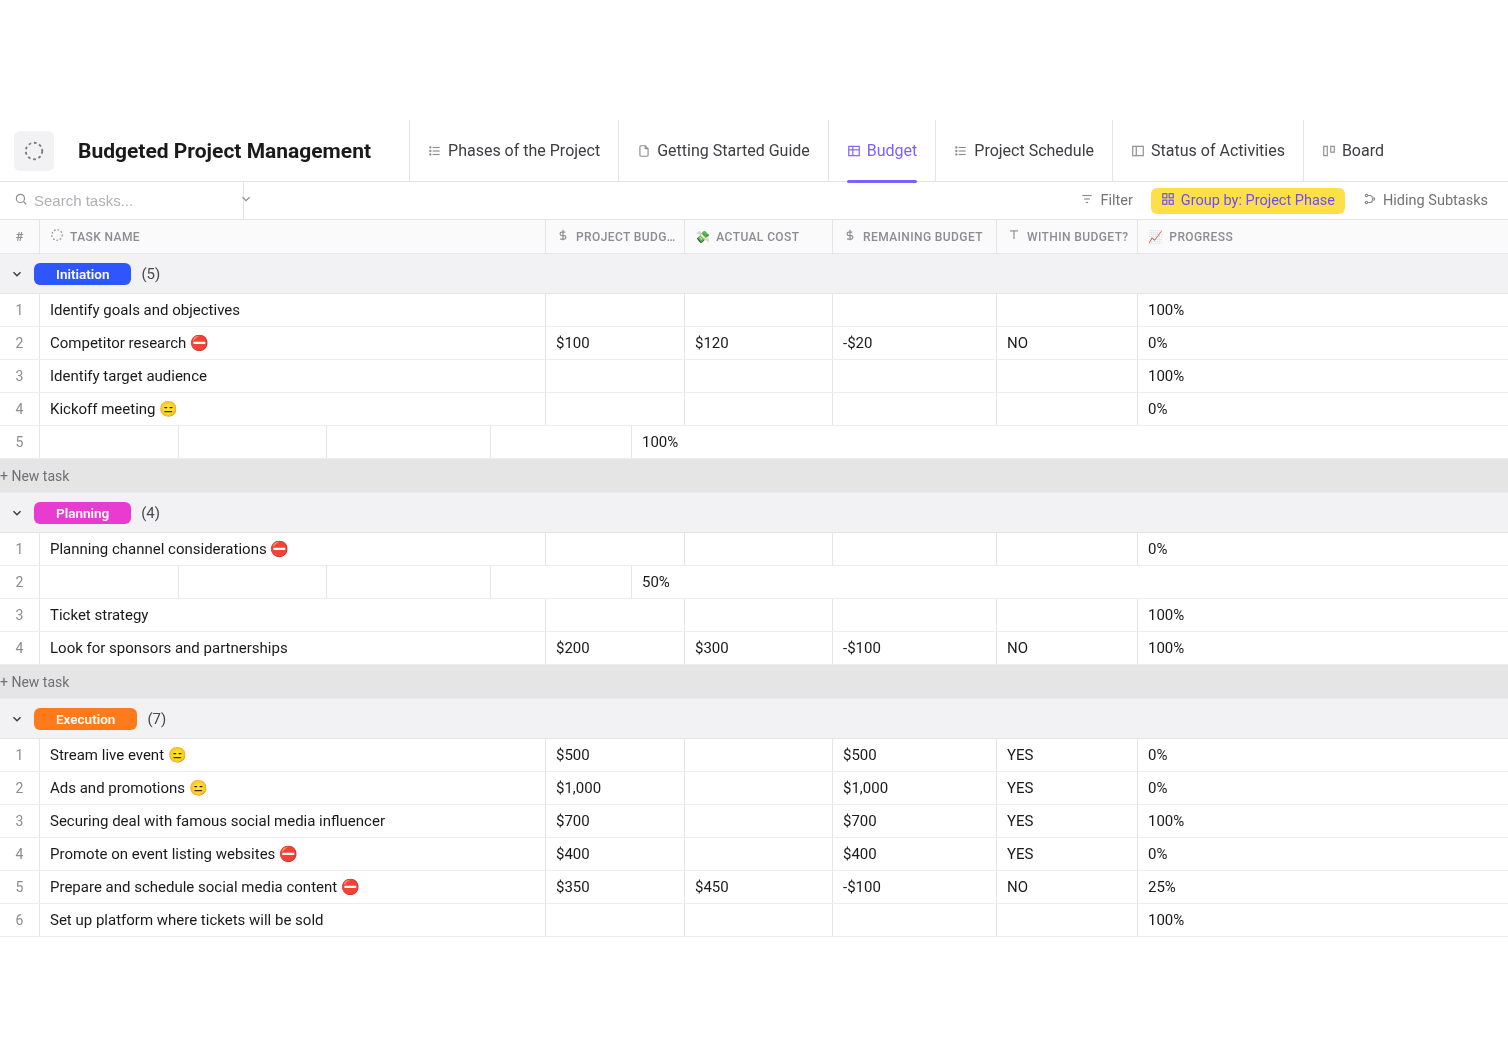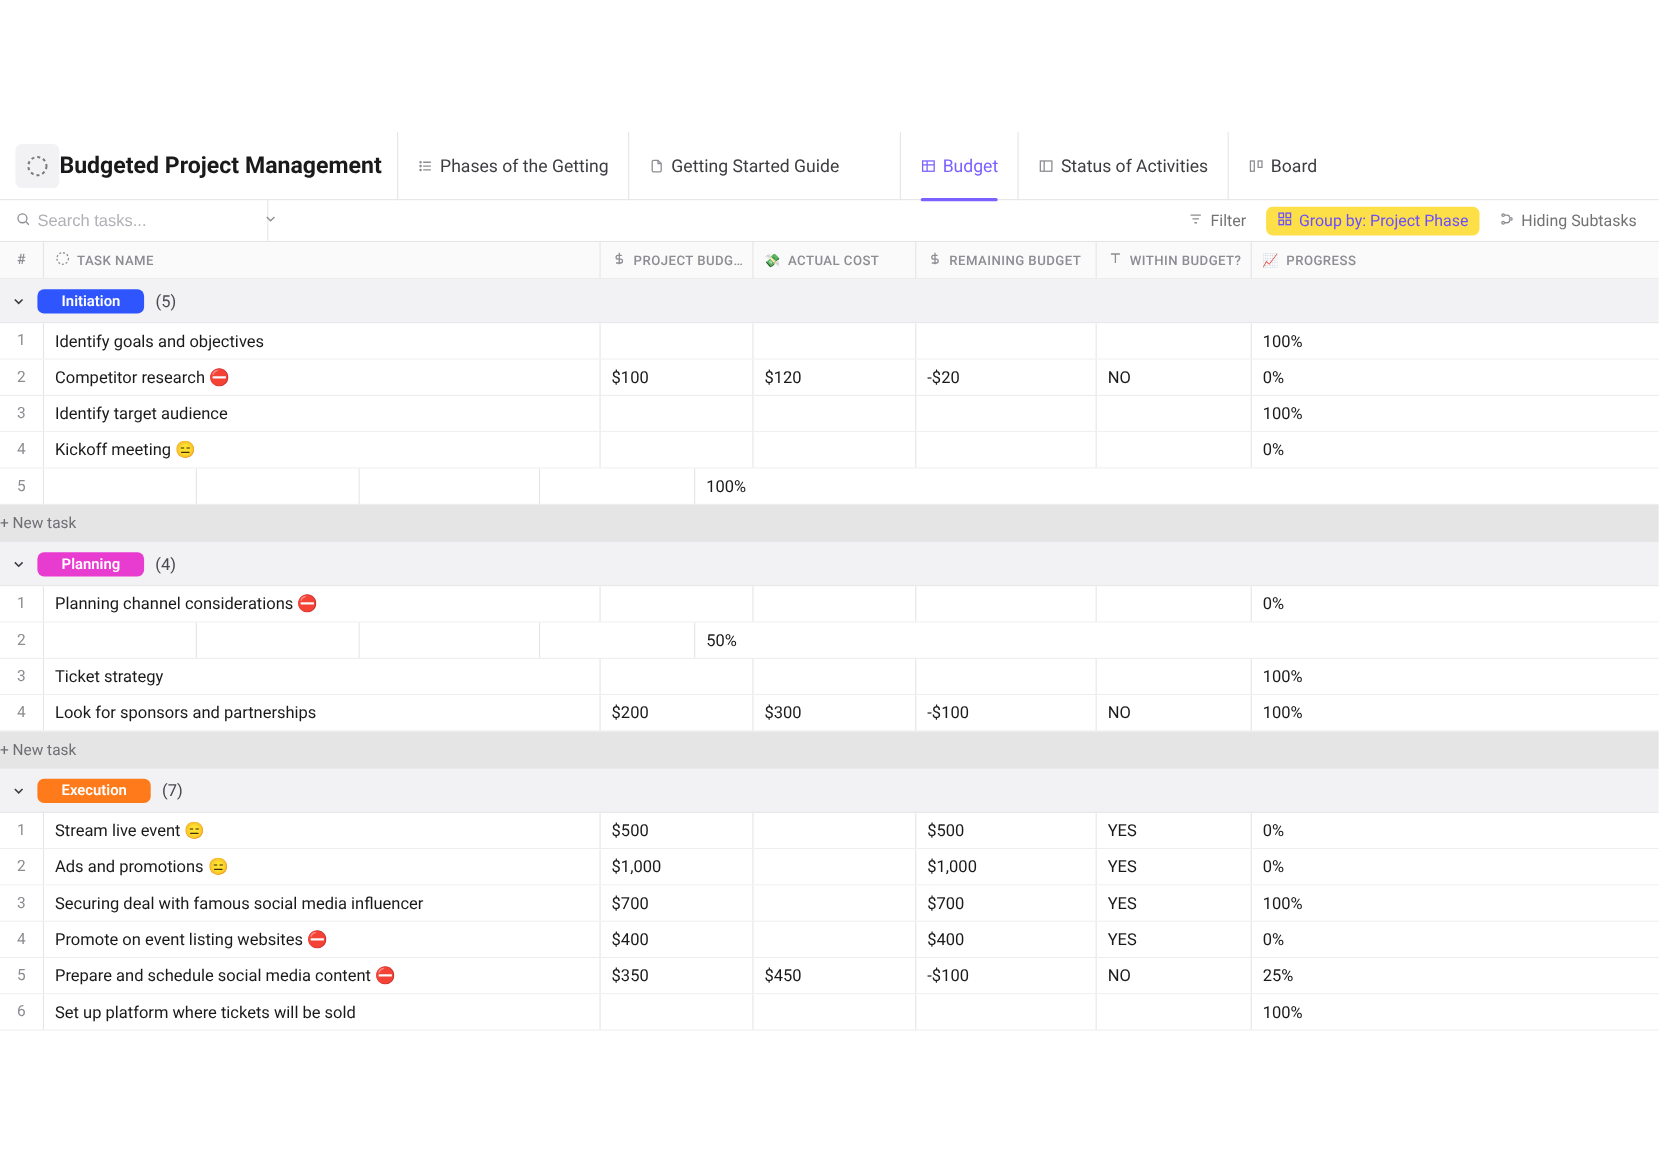--- a/index.html
+++ b/index.html
@@ -10,21 +10,21 @@
     font-size: 14px;
     overflow-x: hidden;
   }
   .page { width: 1508px; }
 
   
   .header {
     display: flex;
     align-items: center;
     padding: 120px 14px 0 14px;
-    gap: 0;
+    gap: 24px;
     border-bottom: 1px solid #e5e5e7;
     height: 182px;
   }
   .page-icon {
     width: 40px; height: 40px;
     background: #f2f2f4;
     border-radius: 6px;
     display: flex; align-items: center; justify-content: center;
     color: #7a7a7c;
   }
@@ -39,21 +39,21 @@
     gap: 6px;
     padding: 0 18px;
     height: 62px;
     color: #3d3d42;
     font-size: 16px;
     cursor: pointer;
     position: relative;
     border-left: 1px solid #e5e5e7;
   }
   .tab .ticon { color: #8c8c92; display: inline-flex; }
-  .tab.active { color: #7b61ff; margin-left: 37px; }
+  .tab.active { color: #7b61ff; }
   .tab.active .ticon { color: #7b61ff; }
   .tab.active::after {
     content: "";
     position: absolute;
     left: 18px; right: 18px; bottom: -1px;
     height: 3px; background: #7b61ff; border-radius: 2px;
   }
 
   
   .toolbar {
@@ -178,40 +178,53 @@
           <span class="ticon">
             <svg class="hicon" viewBox="0 0 24 24" fill="none" stroke="currentColor" stroke-width="2">
               <line x1="8" y1="6" x2="20" y2="6"></line>
               <line x1="8" y1="12" x2="20" y2="12"></line>
               <line x1="8" y1="18" x2="20" y2="18"></line>
               <circle cx="4" cy="6" r="1"></circle>
               <circle cx="4" cy="12" r="1"></circle>
               <circle cx="4" cy="18" r="1"></circle>
             </svg>
           </span>
-          <span>Phases of the Getting</span>
+          <span>Phases of the Project</span>
         </div>
         <div class="tab">
           <span class="ticon">
             <svg class="hicon" viewBox="0 0 24 24" fill="none" stroke="currentColor" stroke-width="2">
               <path d="M14 3H7a2 2 0 0 0-2 2v14a2 2 0 0 0 2 2h10a2 2 0 0 0 2-2V8z"></path>
               <polyline points="14 3 14 8 19 8"></polyline>
             </svg>
           </span>
           <span>Getting Started Guide</span>
         </div>
         <div class="tab active">
           <span class="ticon">
             <svg class="hicon" viewBox="0 0 24 24" fill="none" stroke="currentColor" stroke-width="2">
               <rect x="3" y="4" width="18" height="16"></rect>
               <line x1="3" y1="10" x2="21" y2="10"></line>
               <line x1="10" y1="4" x2="10" y2="20"></line>
             </svg>
           </span>
           <span>Budget</span>
+        </div>
+        <div class="tab">
+          <span class="ticon">
+            <svg class="hicon" viewBox="0 0 24 24" fill="none" stroke="currentColor" stroke-width="2">
+              <line x1="8" y1="6" x2="20" y2="6"></line>
+              <line x1="8" y1="12" x2="20" y2="12"></line>
+              <line x1="8" y1="18" x2="20" y2="18"></line>
+              <circle cx="4" cy="6" r="1"></circle>
+              <circle cx="4" cy="12" r="1"></circle>
+              <circle cx="4" cy="18" r="1"></circle>
+            </svg>
+          </span>
+          <span>Project Schedule</span>
         </div>
         <div class="tab">
           <span class="ticon">
             <svg class="hicon" viewBox="0 0 24 24" fill="none" stroke="currentColor" stroke-width="2">
               <rect x="3" y="4" width="18" height="16"></rect>
               <line x1="9" y1="4" x2="9" y2="20"></line>
             </svg>
           </span>
           <span>Status of Activities</span>
         </div>

